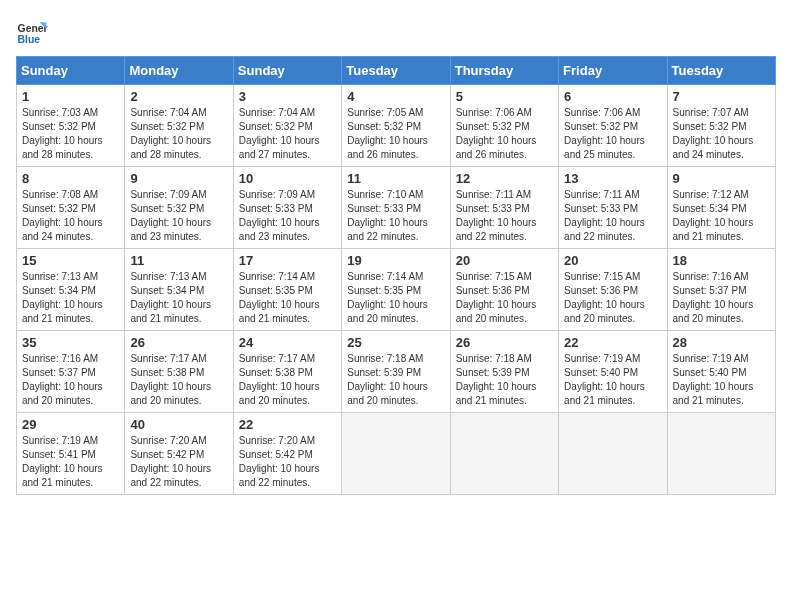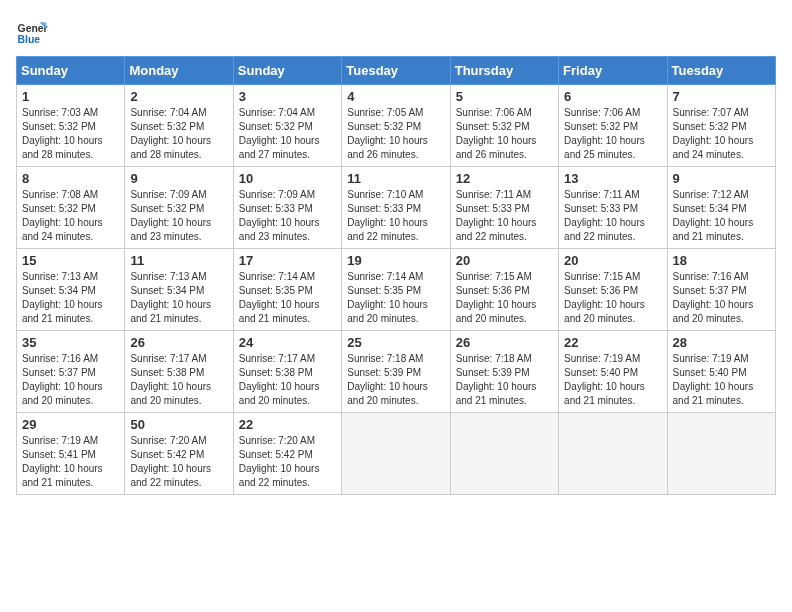--- a/index.html
+++ b/index.html
@@ -343,21 +343,21 @@
       <tr>
         <td>
         <span class="day-num">29</span>
         <div class="day-info">
           Sunrise: 7:19 AM<br>
           Sunset: 5:41 PM<br>
           Daylight: 10 hours and 21 minutes.
         </div>
       </td>
         <td>
-        <span class="day-num">50</span>
+        <span class="day-num">40</span>
         <div class="day-info">
           Sunrise: 7:20 AM<br>
           Sunset: 5:42 PM<br>
           Daylight: 10 hours and 22 minutes.
         </div>
       </td>
         <td>
         <span class="day-num">22</span>
         <div class="day-info">
           Sunrise: 7:20 AM<br>

